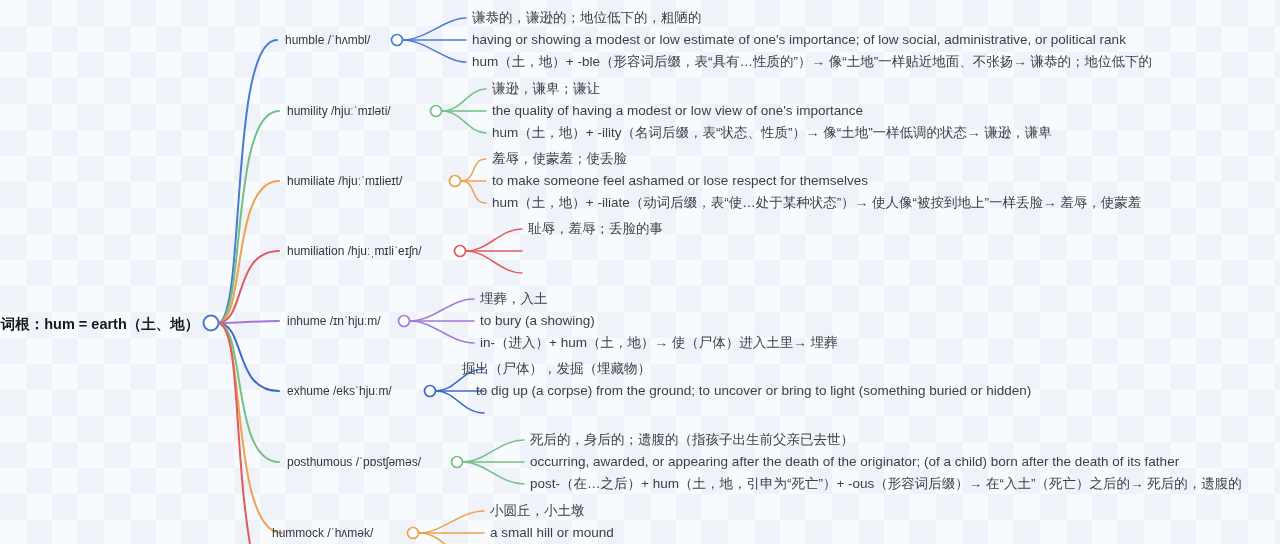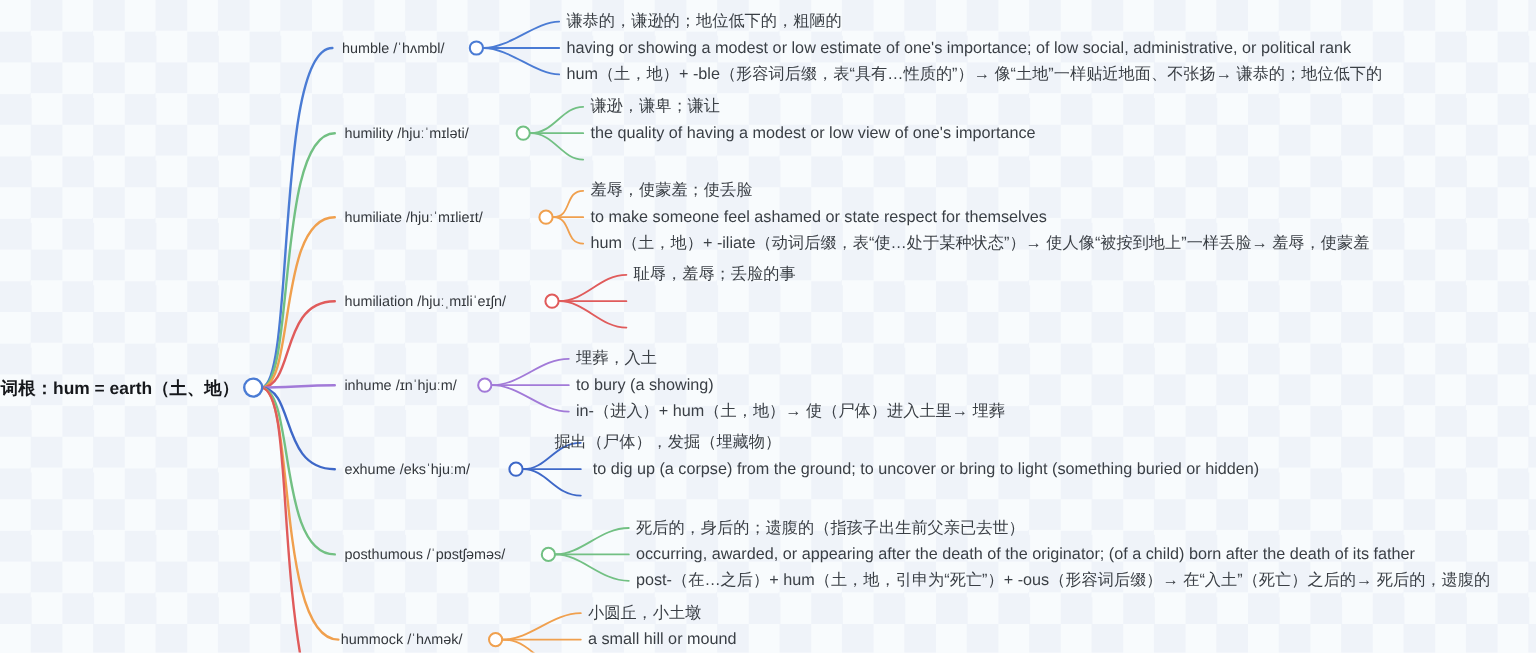--- a/index.html
+++ b/index.html
@@ -107,41 +107,42 @@
 
   <div class="root-lbl">词根：hum = earth（土、地）</div>
 
   <div class="lbl word" style="left:285px;top:40px">humble /ˈhʌmbl/</div>
   <div class="lbl word" style="left:287px;top:111px">humility /hjuːˈmɪləti/</div>
   <div class="lbl word" style="left:287px;top:181px">humiliate /hjuːˈmɪlieɪt/</div>
   <div class="lbl word" style="left:287px;top:251px">humiliation /hjuːˌmɪliˈeɪʃn/</div>
   <div class="lbl word" style="left:287px;top:321px">inhume /ɪnˈhjuːm/</div>
   <div class="lbl word" style="left:287px;top:391px">exhume /eksˈhjuːm/</div>
   <div class="lbl word" style="left:287px;top:462px">posthumous /ˈpɒstʃəməs/</div>
-  <div class="lbl word" style="left:284px;top:533px">hummock /ˈhʌmək/</div>
+  <div class="lbl word" style="left:272px;top:533px">hummock /ˈhʌmək/</div>
 
   <div class="lbl" style="left:472px;top:40px">having or showing a modest or low estimate of one's importance; of low social, administrative, or political rank</div>
   <div class="lbl" style="left:472px;top:18px">谦恭的，谦逊的；地位低下的，粗陋的</div>
   <div class="lbl" style="left:472px;top:62px">hum（土，地）+ -ble（形容词后缀，表“具有…性质的”）→ 像“土地”一样贴近地面、不张扬→ 谦恭的；地位低下的</div>
 
   <div class="lbl" style="left:492px;top:89px">谦逊，谦卑；谦让</div>
   <div class="lbl" style="left:492px;top:111px">the quality of having a modest or low view of one's importance</div>
+  <div class="lbl" style="left:492px;top:133px">hum（土，地）+ -ility（名词后缀，表“状态、性质”）→ 像“土地”一样低调的状态→ 谦逊，谦卑</div>
 
   <div class="lbl" style="left:492px;top:159px">羞辱，使蒙羞；使丢脸</div>
-  <div class="lbl" style="left:492px;top:181px">to make someone feel ashamed or state respect for themselves</div>
+  <div class="lbl" style="left:492px;top:181px">to make someone feel ashamed or lose respect for themselves</div>
   <div class="lbl" style="left:492px;top:203px">hum（土，地）+ -iliate（动词后缀，表“使…处于某种状态”）→ 使人像“被按到地上”一样丢脸→ 羞辱，使蒙羞</div>
 
   <div class="lbl" style="left:528px;top:229px">耻辱，羞辱；丢脸的事</div>
 
   <div class="lbl" style="left:480px;top:299px">埋葬，入土</div>
   <div class="lbl" style="left:480px;top:321px">to bury (a showing)</div>
   <div class="lbl" style="left:480px;top:343px">in-（进入）+ hum（土，地）→ 使（尸体）进入土里→ 埋葬</div>
 
   <div class="lbl" style="left:462px;top:369px">掘出（尸体），发掘（埋藏物）</div>
-  <div class="lbl" style="left:494px;top:391px">to dig up (a corpse) from the ground; to uncover or bring to light (something buried or hidden)</div>
+  <div class="lbl" style="left:476px;top:391px">to dig up (a corpse) from the ground; to uncover or bring to light (something buried or hidden)</div>
 
   <div class="lbl" style="left:530px;top:440px">死后的，身后的；遗腹的（指孩子出生前父亲已去世）</div>
   <div class="lbl" style="left:530px;top:462px">occurring, awarded, or appearing after the death of the originator; (of a child) born after the death of its father</div>
   <div class="lbl" style="left:530px;top:484px">post-（在…之后）+ hum（土，地，引申为“死亡”）+ -ous（形容词后缀）→ 在“入土”（死亡）之后的→ 死后的，遗腹的</div>
 
   <div class="lbl" style="left:490px;top:511px">小圆丘，小土墩</div>
   <div class="lbl" style="left:490px;top:533px">a small hill or mound</div>
 
 </div>
 

